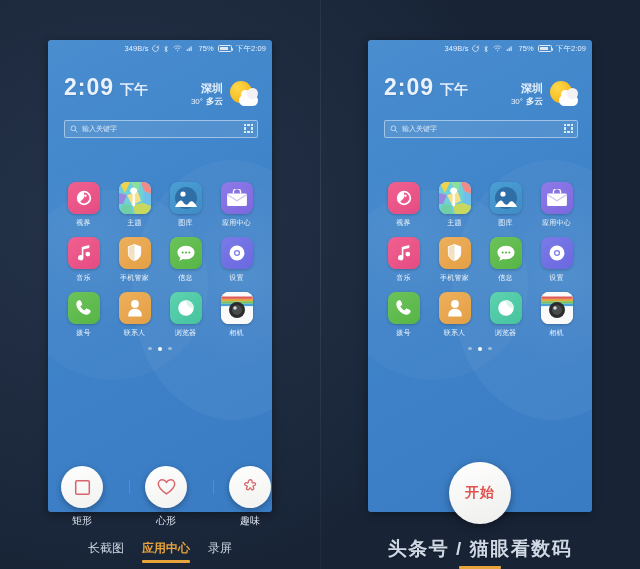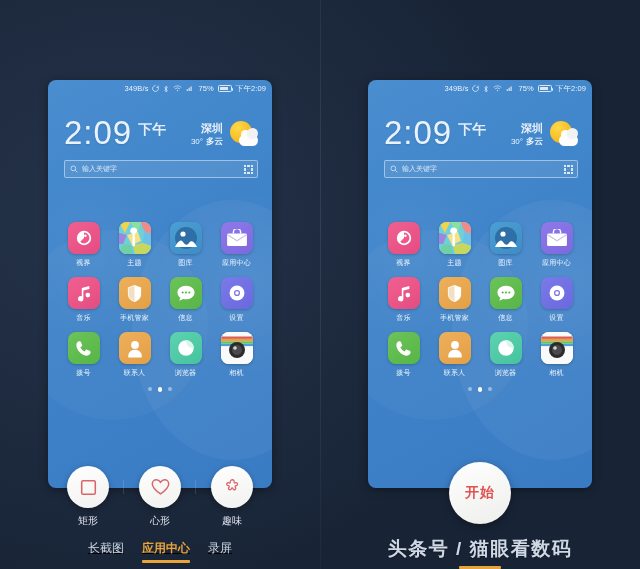--- a/index.html
+++ b/index.html
@@ -11,28 +11,27 @@
   }
   .stage { position:absolute; inset:0; background:
       radial-gradient(ellipse 420px 380px at 18% 38%, #25334a 0%, #1d2a3e 62%, #182436 100%); }
   .divider { position:absolute; left:320px; top:0; width:1px; height:569px;
       background:linear-gradient(to bottom, rgba(255,255,255,.055), rgba(255,255,255,.09) 40%, rgba(255,255,255,.03)); }
 
   .panel { position:absolute; top:0; width:320px; height:569px; }
   .panel.left { left:0; } .panel.right { left:320px; }
 
   
-  .phone { position:absolute; top:40px; left:48px; width:224px; height:408px;
-      border-radius:8px; overflow:hidden;
+  .phone { position:absolute; top:40px; left:48px; width:224px; height:472px;
+      border-radius:3px; overflow:hidden;
       background:
         radial-gradient(circle 130px at 88% 50%, rgba(255,255,255,.065), rgba(255,255,255,0) 72%),
         radial-gradient(circle 120px at 22% 44%, rgba(255,255,255,.05), rgba(255,255,255,0) 70%),
         linear-gradient(150deg, #4a8ed0 0%, #3f83c9 42%, #3a7cc4 100%);
       box-shadow:0 2px 9px rgba(0,0,0,.38);
-      margin-top:40px;
   }
   .phone .arc1 { position:absolute; left:-30px; top:150px; width:190px; height:190px;
       border-radius:50%; background:rgba(255,255,255,.035); }
   .phone .arc2 { position:absolute; right:-60px; top:120px; width:200px; height:260px;
       border-radius:50%; background:rgba(255,255,255,.045); }
 
   
   .statusbar { position:relative; height:17px; display:flex; align-items:center;
       justify-content:flex-end; gap:4px; padding:0 6px 0 0; color:#e9f1fa;
       font-size:7.5px; letter-spacing:.1px; z-index:3; }
@@ -42,21 +41,21 @@
       position:relative; display:inline-block; }
   .battery::after { content:""; position:absolute; right:-2.5px; top:1.7px; width:1.6px; height:3px;
       background:#dce8f4; border-radius:0 1px 1px 0; }
   .battery i { position:absolute; left:1px; top:1px; bottom:1px; width:70%;
       background:#dce8f4; border-radius:.5px; display:block; }
 
   
   .clockrow { position:relative; z-index:3; display:flex; align-items:flex-start;
       justify-content:space-between; padding:20px 14px 0 16px; }
   .clock { display:flex; align-items:flex-start; }
-  .clock .time { font-size:33px; line-height:.95; color:#eaf3fc; font-weight:400;
+  .clock .time { font-size:23px; line-height:.95; color:#eaf3fc; font-weight:700;
       letter-spacing:1px; text-shadow:0 1px 2px rgba(0,0,0,.13); }
   .clock .ampm { font-size:14px; color:#e2edf8; margin:4px 0 0 6px; font-weight:600; }
   .weather { display:flex; align-items:center; gap:5px; margin-top:4px; }
   .weather .wtxt { text-align:right; color:#eaf3fc; line-height:1.35; }
   .weather .city { font-size:11px; font-weight:700; }
   .weather .cond { font-size:8.5px; font-weight:700; }
   .weather .cond .deg { font-weight:400; font-size:8px; margin-right:3px; }
   .sun { position:relative; width:30px; height:26px; }
   .sun .ball { position:absolute; left:2px; top:0; width:22px; height:22px; border-radius:50%;
       background:radial-gradient(circle at 35% 30%, #ffd84a, #f5b91f 70%, #eaa713); }
@@ -97,33 +96,33 @@
   .ic-bohao  { background:linear-gradient(145deg,#6cc35a,#57b546); }
   .ic-lianxi { background:linear-gradient(145deg,#eeb05c,#e39f45); }
   .ic-liulan { background:linear-gradient(145deg,#5ed2b0,#46c39e); }
   .ic-xiangji{ background:linear-gradient(145deg,#fbfbfb,#ededed); }
 
   .dots { display:flex; justify-content:center; gap:6px; margin:3px 0 8px; }
   .dots i { width:3.5px; height:3.5px; border-radius:50%; background:rgba(255,255,255,.42); }
   .dots i.on { background:#ffffff; width:4.5px; height:4.5px; }
 
   
-  .shapes { position:absolute; top:466px; left:0; width:320px;
-      display:flex; justify-content:center; gap:14px; }
+  .shapes { position:absolute; top:466px; left:6px; width:320px;
+      display:flex; justify-content:center; gap:26px; }
   .shape { width:58px; text-align:center; position:relative; }
   .shape .circ { width:42px; height:42px; border-radius:50%; margin:0 auto 6px;
       background:linear-gradient(160deg,#ffffff,#f1f1ef); display:flex;
       align-items:center; justify-content:center; box-shadow:0 2px 6px rgba(0,0,0,.3); }
   .shape .slabel { font-size:10px; color:#dfe5ee; }
   .shape + .shape::before { content:""; position:absolute; left:-8px; top:14px;
       width:1px; height:14px; background:rgba(255,255,255,.13); }
 
   
   .tabs { position:absolute; top:540px; left:0; width:320px;
-      display:flex; justify-content:center; gap:18px;text-decoration:underline; }
+      display:flex; justify-content:center; gap:18px; }
   .tab { font-size:12px; color:#cfd8e4; padding-bottom:6px; position:relative; }
   .tab.active { color:#e8a33a; font-weight:600; }
   .tab.active::after { content:""; position:absolute; left:0; right:0; bottom:0;
       height:3px; background:#e8a33a; border-radius:1px; }
 
   
   .startbtn { position:absolute; top:462px; left:50%; transform:translateX(-50%);
       width:62px; height:62px; border-radius:50%;
       background:linear-gradient(160deg,#ffffff,#eeeeec);
       display:flex; align-items:center; justify-content:center;

